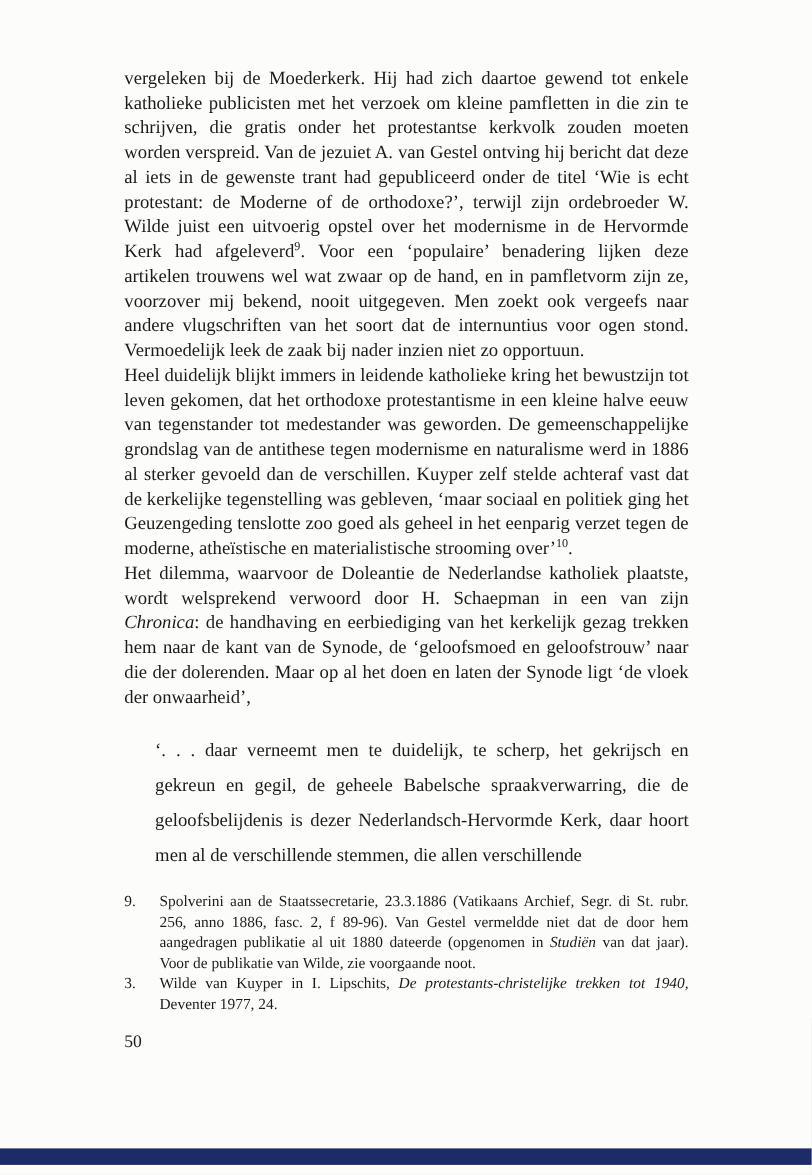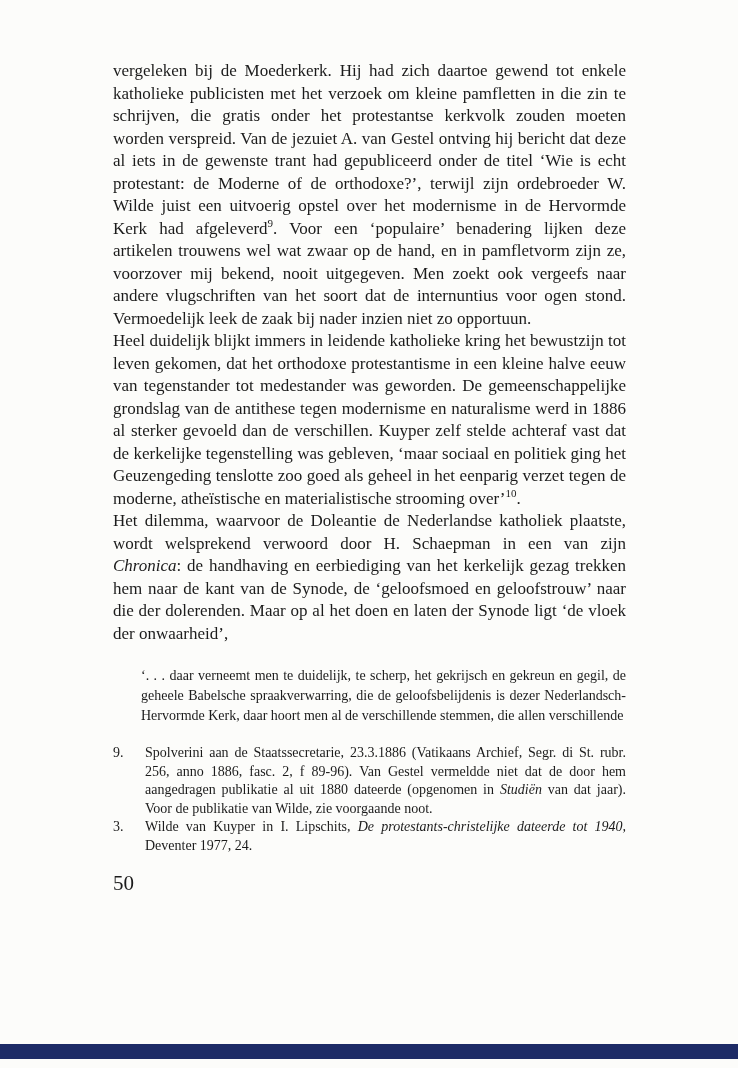--- a/index.html
+++ b/index.html
@@ -27,36 +27,36 @@
     text-align: justify;
   }
   sup.fnref {
     font-size: 11px;
     line-height: 0;
     vertical-align: super;
   }
   .quote {
     margin: 21px 0 0 0;
     padding-left: 28px;
-    font-size: 14px;
-    line-height: 20px;
+    font-size: 17px;
+    line-height: 32px;
     text-align: justify;
   }
   .footnotes { margin-top: 18px; }
   .footnote {
     display: flex;
     font-size: 14px;
     line-height: 18.5px;
   }
   .fn-num { flex: 0 0 32px; }
   .fn-text { flex: 1; text-align: justify; }
   .italic { font-style: italic; }
   .page-number {
     margin-top: 16px;
-    font-size: 21px;
+    font-size: 16px;
   }
   .bottom-bar {
     position: absolute;
     left: 0;
     right: 0;
     bottom: 9px;
     height: 15px;
     background: var(--bottom-bar, #1d2b66);
   }
 </style>
@@ -74,21 +74,21 @@
 
     <blockquote class="quote">‘. . . daar verneemt men te duidelijk, te scherp, het gekrijsch en gekreun en gegil, de geheele Babelsche spraakverwarring, die de geloofsbelijdenis is dezer Nederlandsch-Hervormde Kerk, daar hoort men al de verschillende stemmen, die allen verschillende</blockquote>
 
     <div class="footnotes">
       <div class="footnote">
         <span class="fn-num">9.</span>
         <span class="fn-text"><span>Spolverini aan de Staatssecretarie, 23.3.1886 (Vatikaans Archief, Segr. di St. rubr. 256, anno 1886, fasc. 2, f 89-96). Van Gestel vermeldde niet dat de door hem aangedragen publikatie al uit 1880 dateerde (opgenomen in </span><span class="italic">Studiën</span><span> van dat jaar). Voor de publikatie van Wilde, zie voorgaande noot.</span></span>
       </div>
       <div class="footnote">
         <span class="fn-num">3.</span>
-        <span class="fn-text"><span>Wilde van Kuyper in I. Lipschits, </span><span class="italic">De protestants-christelijke dateerde tot 1940,</span><span> Deventer 1977, 24.</span></span>
+        <span class="fn-text"><span>Wilde van Kuyper in I. Lipschits, </span><span class="italic">De protestants-christelijke trekken tot 1940,</span><span> Deventer 1977, 24.</span></span>
       </div>
     </div>
 
     <div class="page-number">50</div>
   </main>
 
   <div class="bottom-bar"></div>
 </div>
 
 </body></html>

